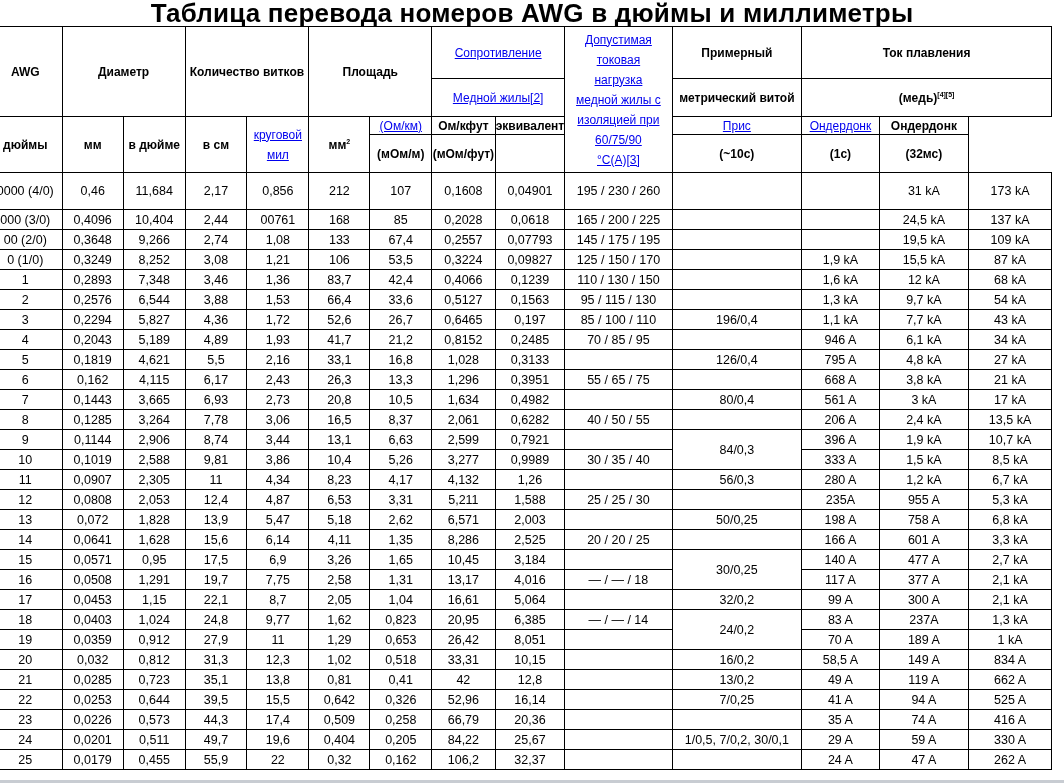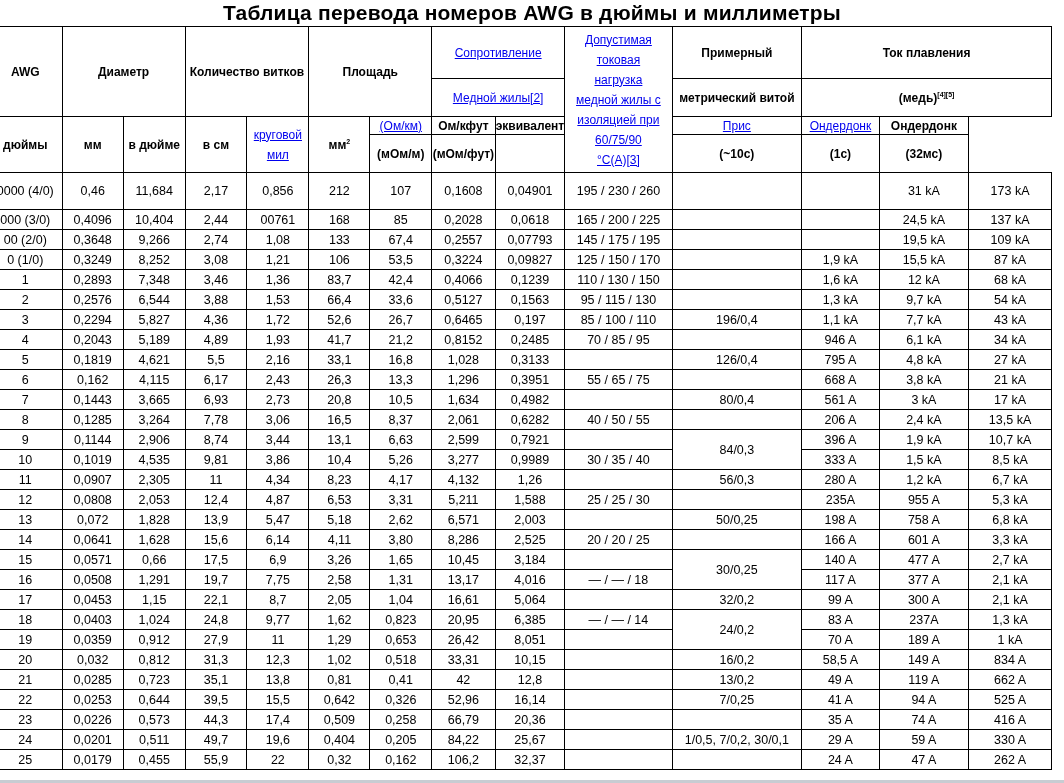--- a/index.html
+++ b/index.html
@@ -1,17 +1,17 @@
 <!DOCTYPE html>
 <html><head>
 <meta charset="utf-8">
 <style>
   html, body { margin: 0; padding: 0; background: #ffffff; }
   body { width: 1064px; height: 783px; overflow: hidden; position: relative; font-family: "Liberation Sans", sans-serif; color: #000; }
-  .title { position: absolute; left: 0; top: 0; width: 1064px; height: 26px; text-align: center; font-size: 21px; font-weight: bold; line-height: 26px; letter-spacing: 0.2px; }
+  .title { position: absolute; left: 0; top: 0; width: 1064px; height: 26px; text-align: center; font-size: 26px; font-weight: bold; line-height: 26px; letter-spacing: 0.2px; }
   table.awg { position: absolute; left: -12px; top: 26px; border-collapse: collapse; table-layout: fixed; font-size: 12px; }
   table.awg td { border: 1px solid #000; text-align: center; vertical-align: middle; padding: 0; overflow: hidden; white-space: nowrap; }
   table.awg thead td { font-weight: bold; font-size: 12px; }
   .lnk { color: #0000ee; text-decoration: underline; font-weight: normal; }
   .wrap { white-space: normal !important; line-height: 20px; }
   tbody td { height: 19px; font-size: 12.5px; }
   tbody tr.first td { height: 36px; }
   td.b { font-weight: normal; }
   sup { font-size: 7px; }
   .scrollbar { position: absolute; left: 0; bottom: 0; width: 1064px; height: 3px; background: #c8ccd2; }
@@ -292,21 +292,21 @@
         <td>0,7921</td>
         <td></td>
         <td rowspan="2">84/0,3</td>
         <td>396 A</td>
         <td>1,9 kA</td>
         <td>10,7 kA</td>
       </tr>
       <tr>
         <td>10</td>
         <td>0,1019</td>
-        <td>4,535</td>
+        <td>2,588</td>
         <td>9,81</td>
         <td>3,86</td>
         <td>10,4</td>
         <td class="b">5,26</td>
         <td>3,277</td>
         <td>0,9989</td>
         <td>30 / 35 / 40</td>
         <td>333 A</td>
         <td>1,5 kA</td>
         <td>8,5 kA</td>
@@ -359,33 +359,33 @@
         <td>758 A</td>
         <td>6,8 kA</td>
       </tr>
       <tr>
         <td>14</td>
         <td>0,0641</td>
         <td>1,628</td>
         <td>15,6</td>
         <td>6,14</td>
         <td>4,11</td>
-        <td class="b">3,80</td>
+        <td class="b">1,35</td>
         <td>8,286</td>
         <td>2,525</td>
         <td>20 / 20 / 25</td>
         <td></td>
         <td>166 A</td>
         <td>601 A</td>
         <td>3,3 kA</td>
       </tr>
       <tr>
         <td>15</td>
         <td>0,0571</td>
-        <td>0,66</td>
+        <td>0,95</td>
         <td>17,5</td>
         <td>6,9</td>
         <td>3,26</td>
         <td class="b">1,65</td>
         <td>10,45</td>
         <td>3,184</td>
         <td></td>
         <td rowspan="2">30/0,25</td>
         <td>140 A</td>
         <td>477 A</td>

